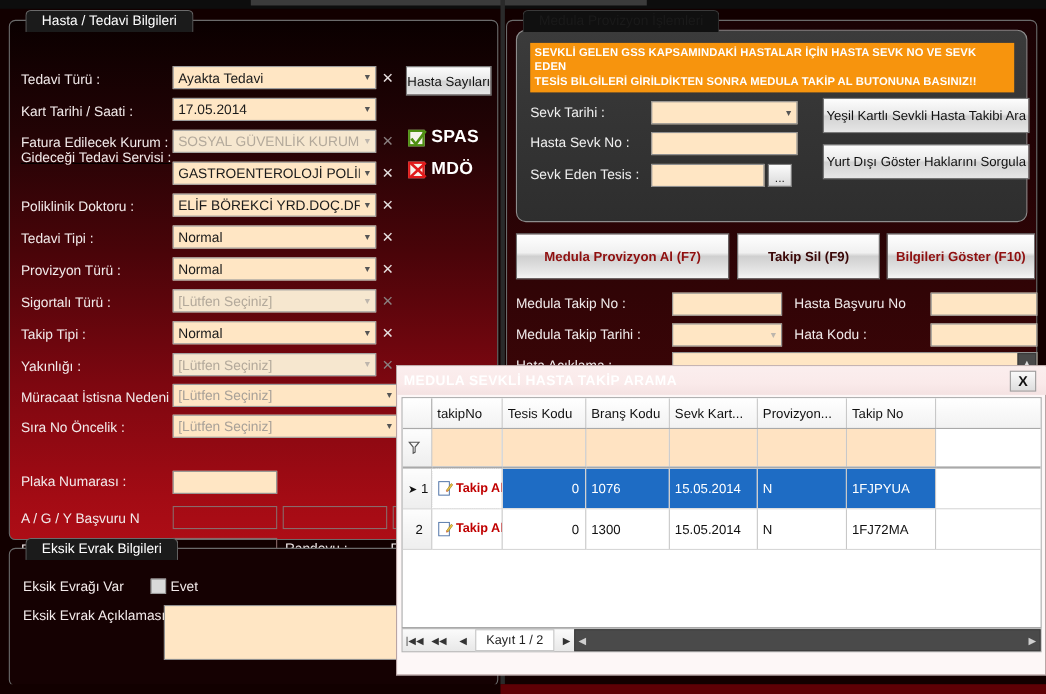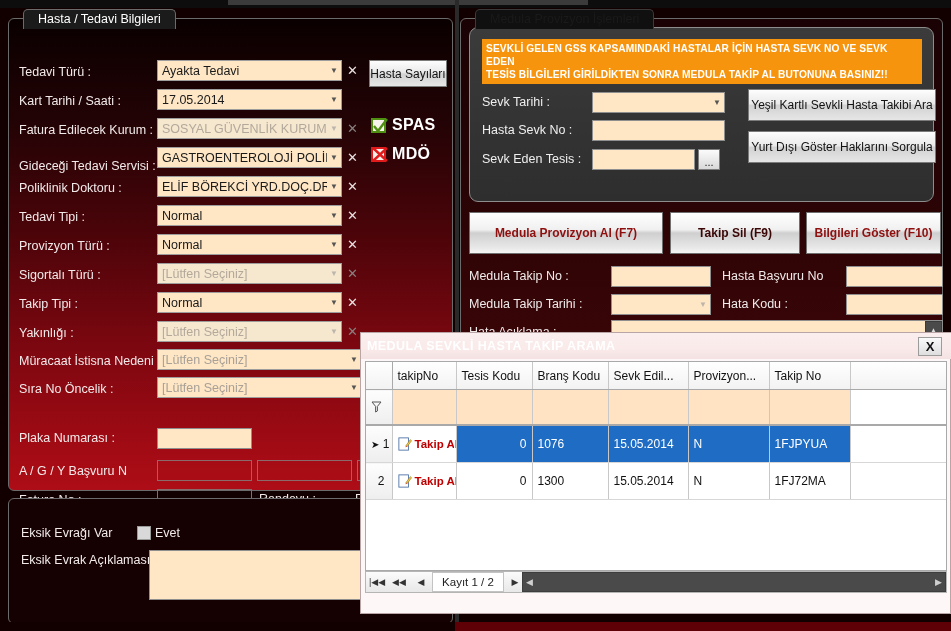--- a/index.html
+++ b/index.html
@@ -149,21 +149,21 @@
           <span class="caret">▼</span>
         </div>
         <div class="row" style="top: 100px;">
           <span class="lbl">Fatura Edilecek Kurum :</span>
         </div>
         <div class="fld dis" style="top: 99px; width: 185px;">
           <span class="txt">SOSYAL GÜVENLİK KURUMU (SGK)</span>
           <span class="caret dis">▼</span>
         </div>
         <span class="clearx dis" style="left: 337px; top: 99px;">✕</span>
-        <div class="row" style="top: 136px;">
+        <div class="row" style="top: 113px; text-decoration: underline;">
           <span class="lbl">Gideceği Tedavi Servisi :</span>
         </div>
         <div class="fld" style="top: 128px; width: 185px;">
           <span class="txt">GASTROENTEROLOJİ POLİK...</span>
           <span class="caret">▼</span>
         </div>
         <span class="clearx" style="left: 337px; top: 128px;">✕</span>
         <div class="row" style="top: 158px;">
           <span class="lbl">Poliklinik Doktoru :</span>
         </div>
@@ -261,20 +261,21 @@
 
     <div class="row" style="top:470px;">
       <span class="lbl">Fatura No :</span>
     </div>
     <div class="emptybox" style="left:148px;top:470px;width:95px;"></div>
     <span class="lbl" style="position:absolute;left:250px;top:473px;">Randevu :</span>
     <span class="lbl" style="position:absolute;left:346px;top:473px;">Ra</span>
   </div>
 
   <div class="groupbox" id="eksik-panel">
+    <div class="gb-title">Eksik Evrak Bilgileri</div>
 
     <span class="lbl" style="position:absolute;left:12px;top:27px;">Eksik Evrağı Var</span>
     <div style="position:absolute;left:128px;top:27px;display:flex;align-items:center;gap:4px;">
       <span style="width:12px;height:12px;background:#d9d9d9;border:1px solid #9a9a9a;display:inline-block;"></span>
       <span class="lbl">Evet</span>
     </div>
 
     <span class="lbl" style="position:absolute;left:12px;top:54px;">Eksik Evrak Açıklaması</span>
     <div style="position:absolute;left:140px;top:51px;width:300px;height:50px;background:#ffe6c4;border:1px solid #8f8f8f;box-sizing:border-box;"></div>
   </div>
@@ -347,21 +348,21 @@
             <col style="width:81px">
             <col style="width:81px">
             <col style="width:96px">
         </colgroup>
         <thead>
           <tr>
             <th style="border-right:1px solid #a9a9a9;"></th>
             <th>takipNo</th>
             <th>Tesis Kodu</th>
             <th>Branş Kodu</th>
-            <th>Sevk Edil...</th>
+            <th>Sevk Kart...</th>
             <th>Provizyon...</th>
             <th>Takip No</th>
             <th></th>
           </tr>
         </thead>
         <tbody id="grid-body">
             <tr class="filter">
               <td class="rowhdr">
                 <svg width="11" height="12" viewBox="0 0 11 12" style="display:block">
                   <path d="M1 1 H10 L6.4 5.4 V10 L4.6 11 V5.4 Z" fill="none" stroke="#555" stroke-width="1"></path>

